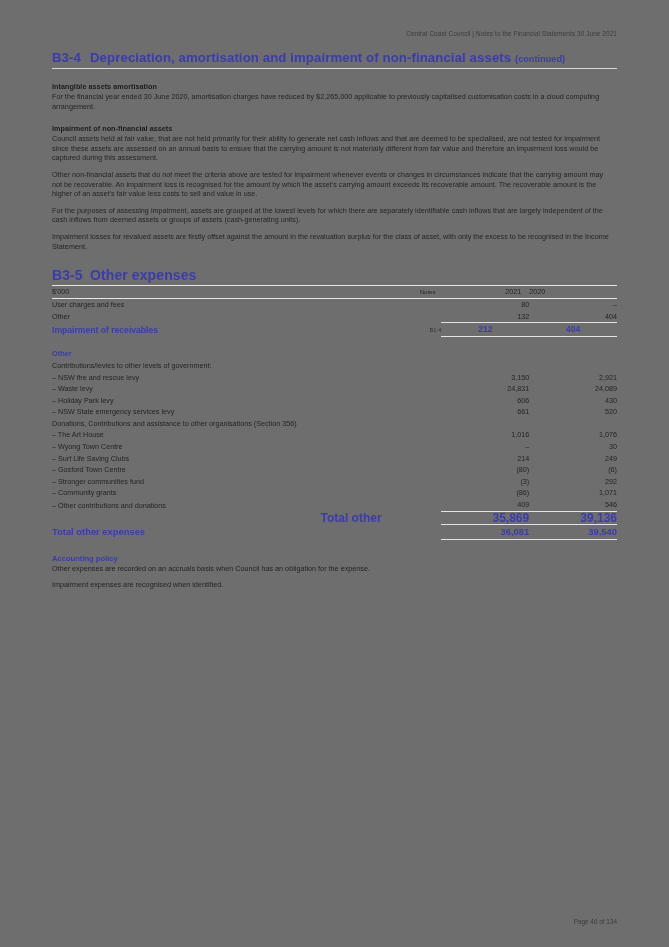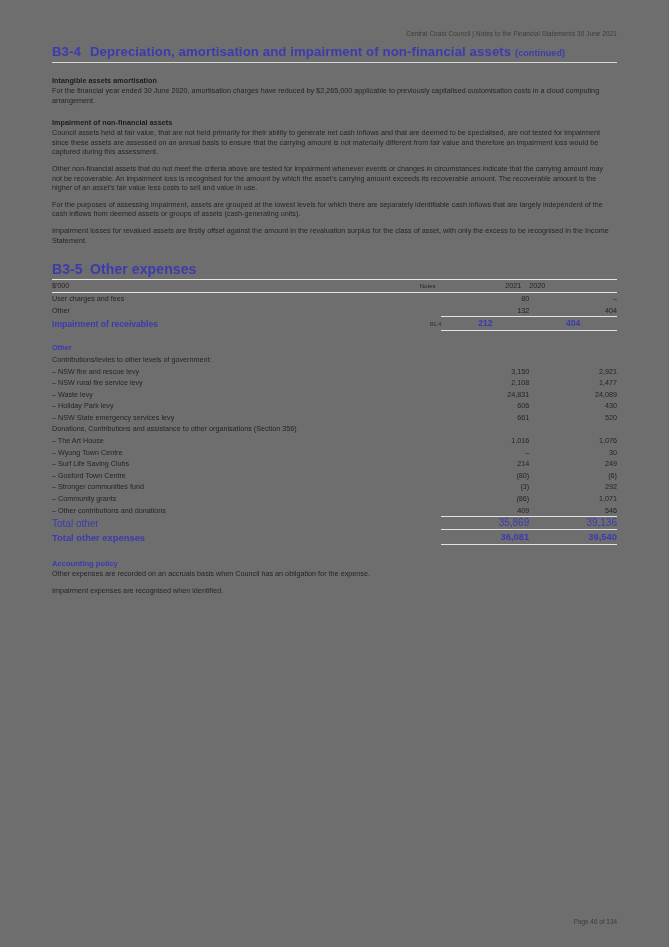--- a/index.html
+++ b/index.html
@@ -28,21 +28,21 @@
     color: #3c3c3c;
     letter-spacing: 0.1px;
     padding-top: 30px;
     height: 12px;
   }
   .section-title {
     color: #3b3bb0;
     font-size: 13.2px;
     font-weight: bold;
     letter-spacing: 0.1px;
-    margin-top: 2px;
+    margin-top: 8px;
     white-space: nowrap;
   }
   .section-title .num {
     display: inline-block;
     min-width: 38px;
   }
   .section-title .cont {
     font-size: 9px;
     font-weight: bold;
   }
@@ -119,23 +119,24 @@
     line-height: 13px;
   }
   tr.subtotal td.notes { color:#333; font-weight: normal; font-size: 5.6px; }
   tr.subtotal td.y1, tr.subtotal td.y2 {
     border-top: 1.3px solid #e3e3e3;
     border-bottom: 1.3px solid #e3e3e3;
     text-align: center;
   }
   tr.total td {
     color: #3b3bb0;
-    font-weight: normal;
-    font-size: 10px;
+    font-weight: bold;
+    font-size: 12px;
     line-height: 12px;
+    text-align: right;
   }
   tr.total td.y1, tr.total td.y2 {
     border-top: 1.3px solid #e3e3e3;
     border-bottom: 1.3px solid #e3e3e3;
   }
   tr.grand td {
     color: #3b3bb0;
     font-weight: bold;
     font-size: 9.4px;
     line-height: 14px;
@@ -239,26 +240,20 @@
           <td class="y1"></td>
           <td class="y2"></td>
         </tr>
         <tr class="note-line">
           <td class="label">–  NSW fire and rescue levy</td>
           <td class="notes"></td>
           <td class="y1">3,150</td>
           <td class="y2">2,921</td>
         </tr>
         <tr class="note-line">
-          <td class="label">–  NSW rural fire service levy</td>
-          <td class="notes"></td>
-          <td class="y1">2,108</td>
-          <td class="y2">1,477</td>
-        </tr>
-        <tr class="note-line">
           <td class="label">–  Waste levy</td>
           <td class="notes"></td>
           <td class="y1">24,831</td>
           <td class="y2">24,089</td>
         </tr>
         <tr class="note-line">
           <td class="label">–  Holiday Park levy</td>
           <td class="notes"></td>
           <td class="y1">606</td>
           <td class="y2">430</td>

